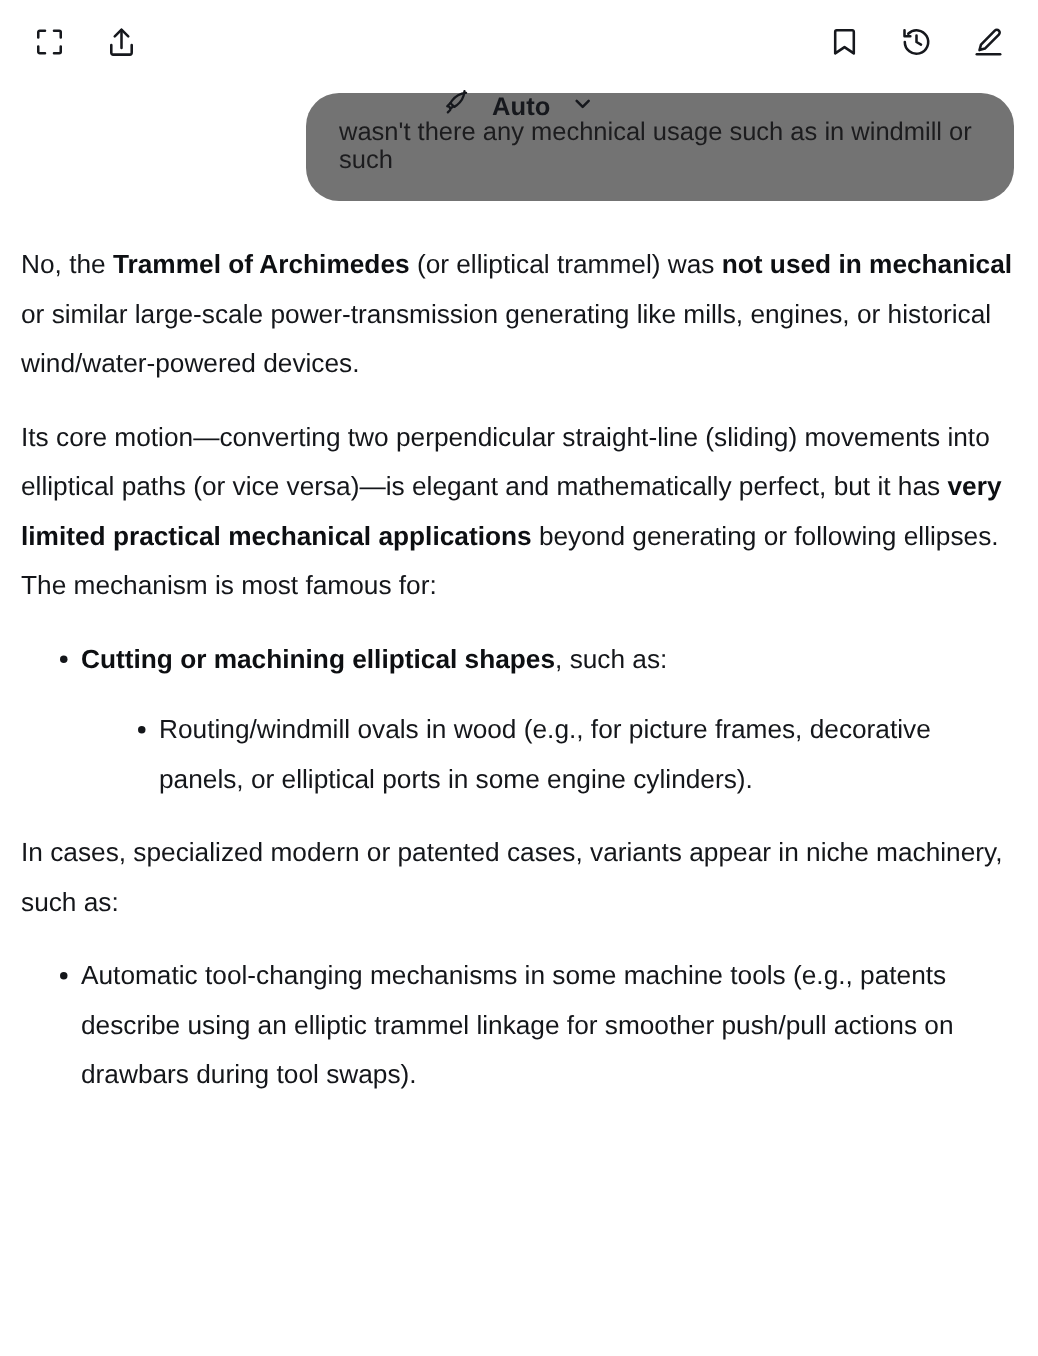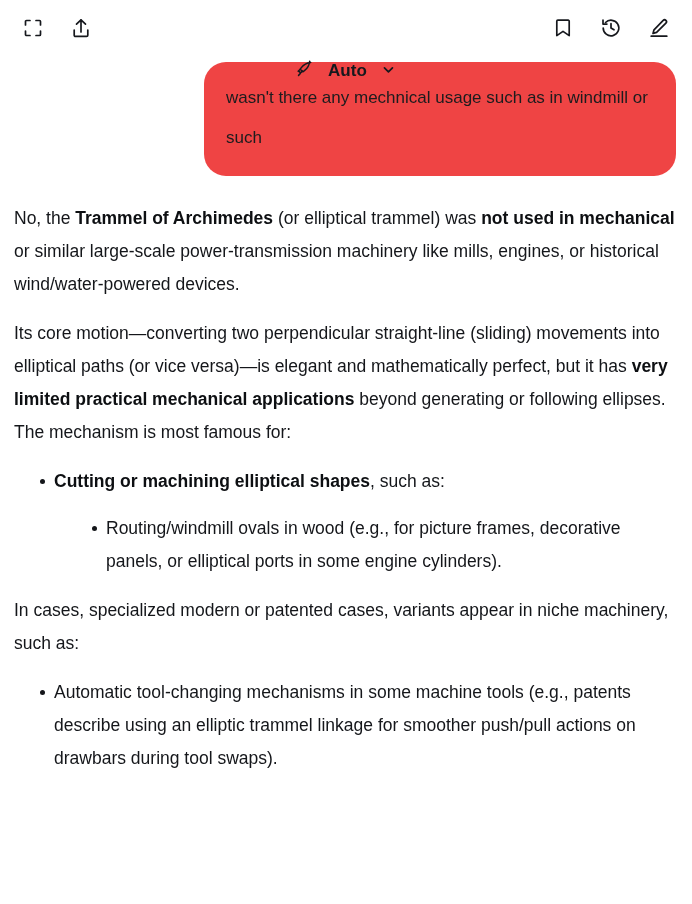--- a/index.html
+++ b/index.html
@@ -75,26 +75,26 @@
   .conversation {
     padding: 0 16px 0 14px;
   }
 
   .user-row {
     display: flex;
     justify-content: flex-end;
     margin-top: 6px;
   }
   .user-bubble {
-    background: #ef4444;
+    background: #737373;
     border-radius: 22px;
     padding: 16px 22px 18px 22px;
     max-width: 472px;
     font-size: 17px;
-    line-height: 40px;
+    line-height: 19px;
     color: #1c1c1e;
   }
 
   .assistant {
     margin-top: 26px;
     font-size: 17.5px;
     line-height: 33px;
     color: #14161a;
   }
   .assistant p {
@@ -212,21 +212,21 @@
 
   <div class="conversation">
 
     <div class="user-row">
       <div class="user-bubble">wasn't there any mechnical usage such as in windmill or such</div>
     </div>
 
     <div class="assistant">
 
       <p>
-        <span>No, the </span><b>Trammel of Archimedes</b><span> (or elliptical trammel) was </span><b>not used in mechanical</b><span> or similar large-scale power-transmission machinery like mills, engines, or historical wind/water-powered devices.</span>
+        <span>No, the </span><b>Trammel of Archimedes</b><span> (or elliptical trammel) was </span><b>not used in mechanical</b><span> or similar large-scale power-transmission generating like mills, engines, or historical wind/water-powered devices.</span>
       </p>
 
       <p>
         <span>Its core motion—converting two perpendicular straight-line (sliding) movements into elliptical paths (or vice versa)—is elegant and mathematically perfect, but it has </span><b>very limited practical mechanical applications</b><span> beyond generating or following ellipses. The mechanism is most famous for:</span>
       </p>
 
       <ul class="level1">
         <li>
           <b>Cutting or machining elliptical shapes</b><span>, such as:</span>
           <ul class="level2">

